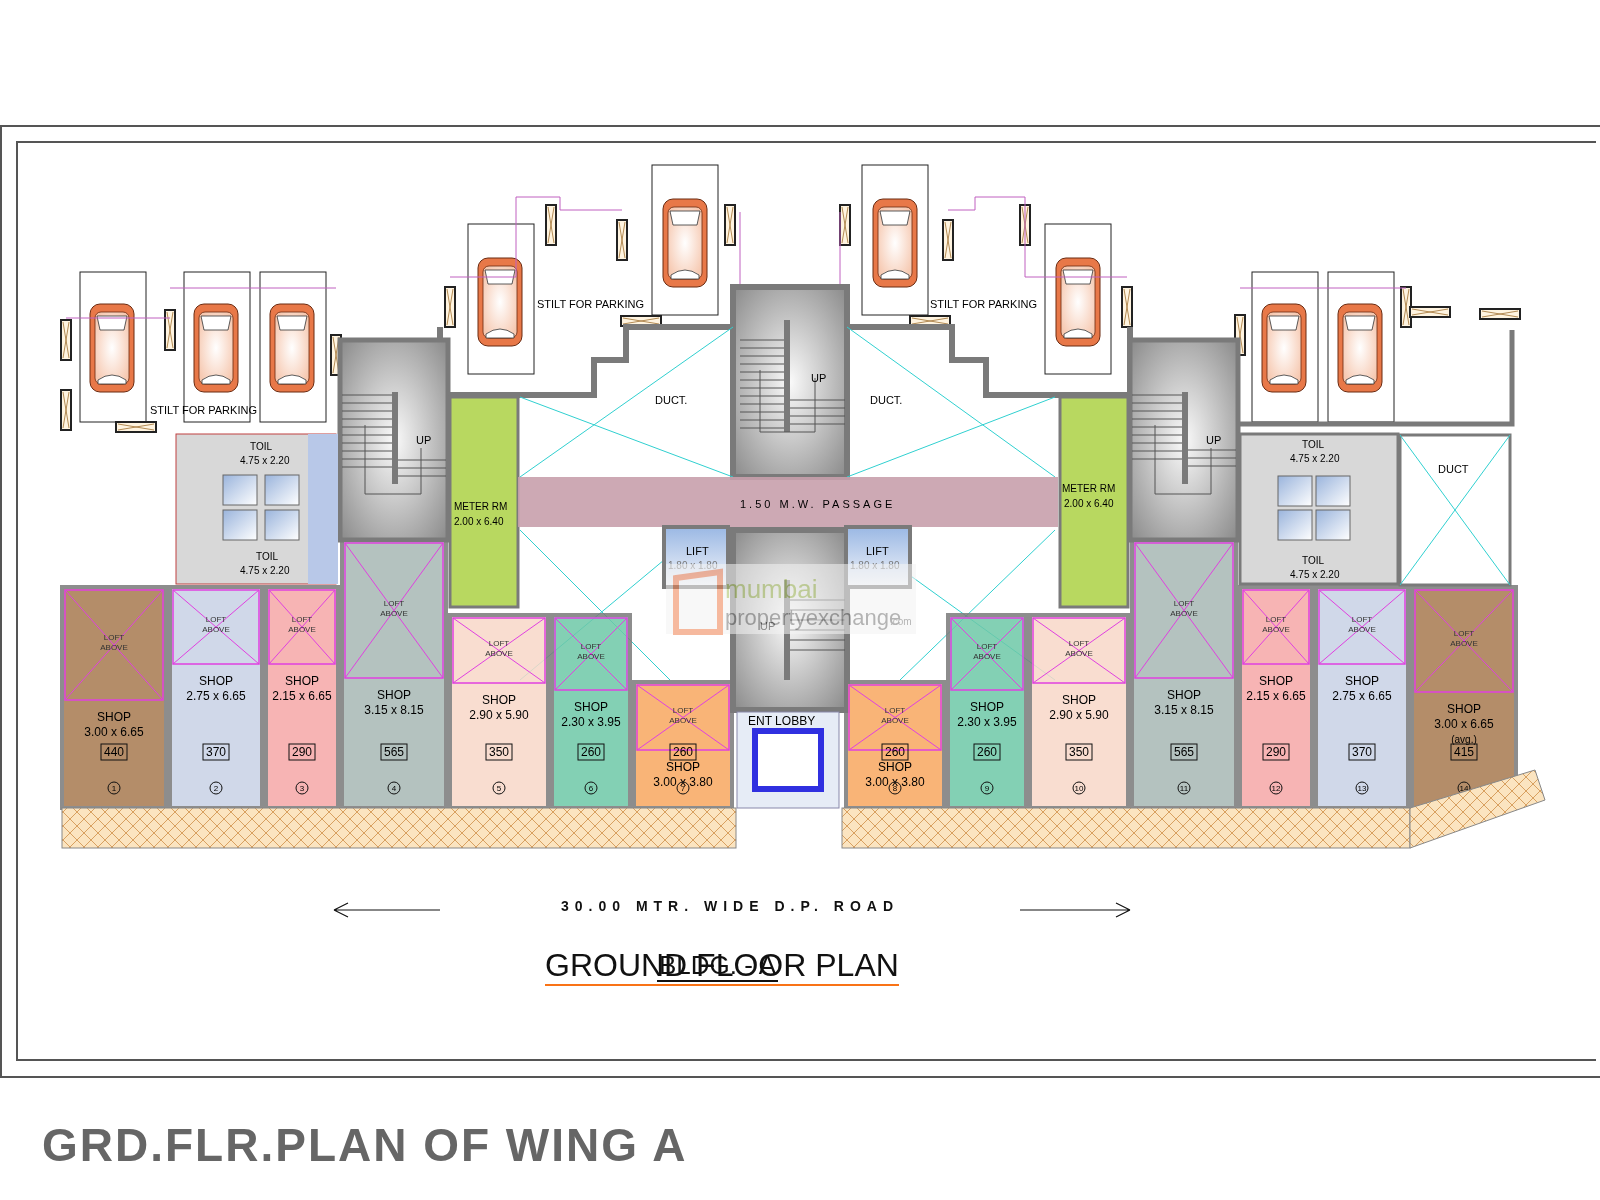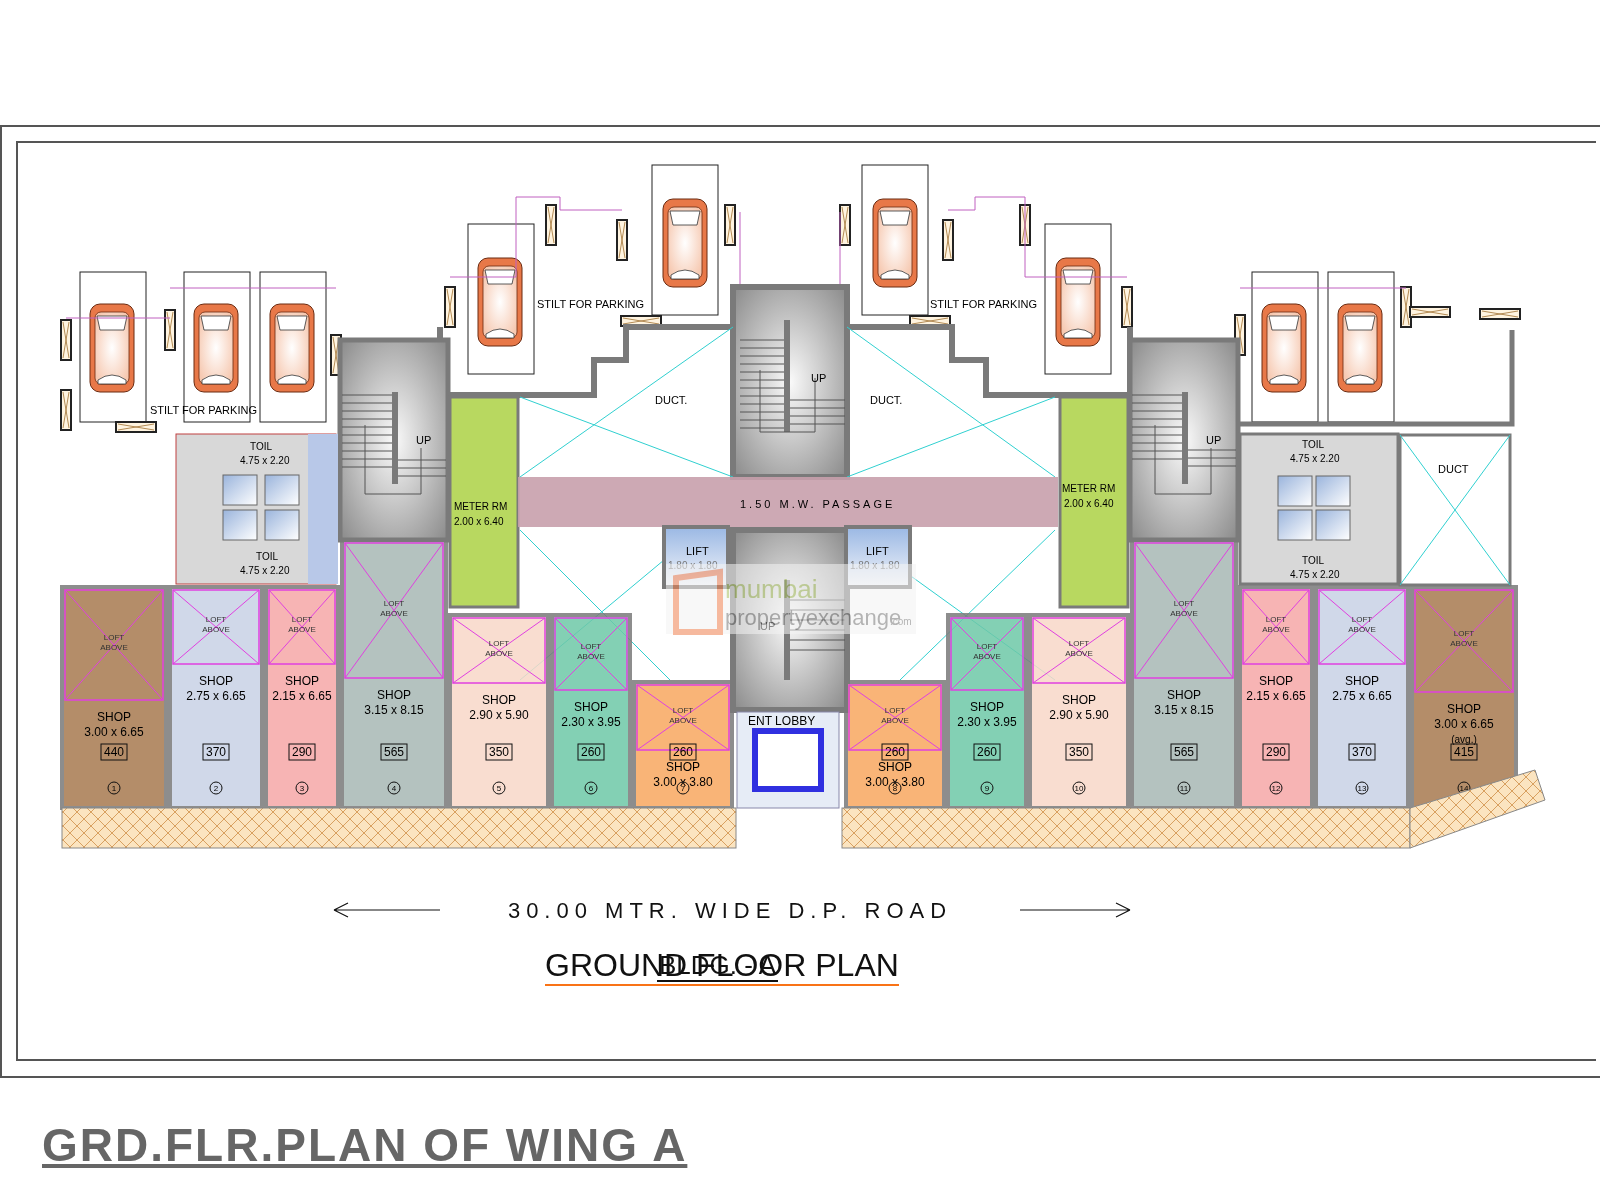--- a/index.html
+++ b/index.html
@@ -1,24 +1,24 @@
 <!DOCTYPE html>
 <html><head>
 <meta charset="utf-8">
 <style>
   html,body{margin:0;padding:0;background:#fff;}
   body{width:1600px;height:1200px;position:relative;overflow:hidden;font-family:"Liberation Sans",sans-serif;color:#111;}
   .abs{position:absolute;}
   .frame-outer{left:0;top:125px;width:1600px;height:953px;border:2px solid #555;box-sizing:border-box;border-right:none;}
   .frame-inner{left:16px;top:141px;width:1580px;height:920px;border:2px solid #555;box-sizing:border-box;border-right:none;}
   svg text{font-family:"Liberation Sans",sans-serif;}
-  .road-label{left:330px;top:898px;width:800px;text-align:center;font-size:22px;letter-spacing:6px;}
+  .road-label{left:330px;top:898px;width:800px;text-align:center;font-size:14px;letter-spacing:6px;font-weight:bold;}
   .plan-title{left:545px;top:948px;font-size:32px;border-bottom:2px solid #f97316;padding-bottom:2px;line-height:34px;}
   .bldg{left:657px;top:950px;font-size:26px;border-bottom:2px solid #111;line-height:30px;padding:0 2px;}
-  .page-caption{left:42px;top:1118px;font-size:46px;font-weight:bold;color:#666;letter-spacing:2px;text-decoration:underline;}
+  .page-caption{left:42px;top:1118px;font-size:46px;font-weight:bold;color:#666;letter-spacing:2px;}
 </style>
 </head>
 <body>
 
 <div class="abs frame-outer"></div>
 <div class="abs frame-inner"></div>
 
 <svg class="abs" style="left:0;top:0" width="1600" height="1200" viewBox="0 0 1600 1200">
   <defs>
     <pattern id="pave" width="14" height="14" patternUnits="userSpaceOnUse">

